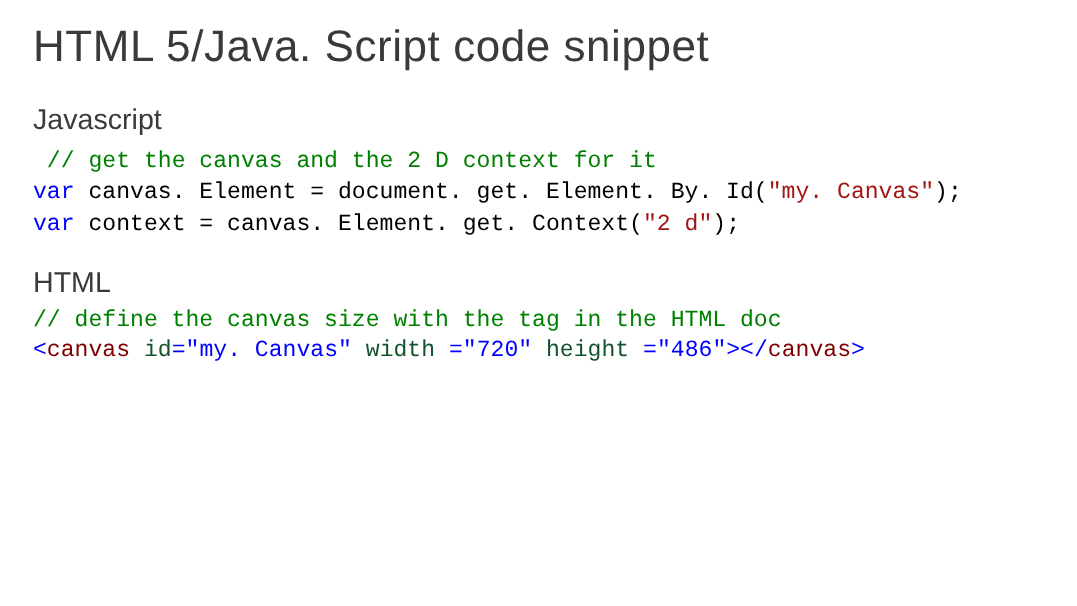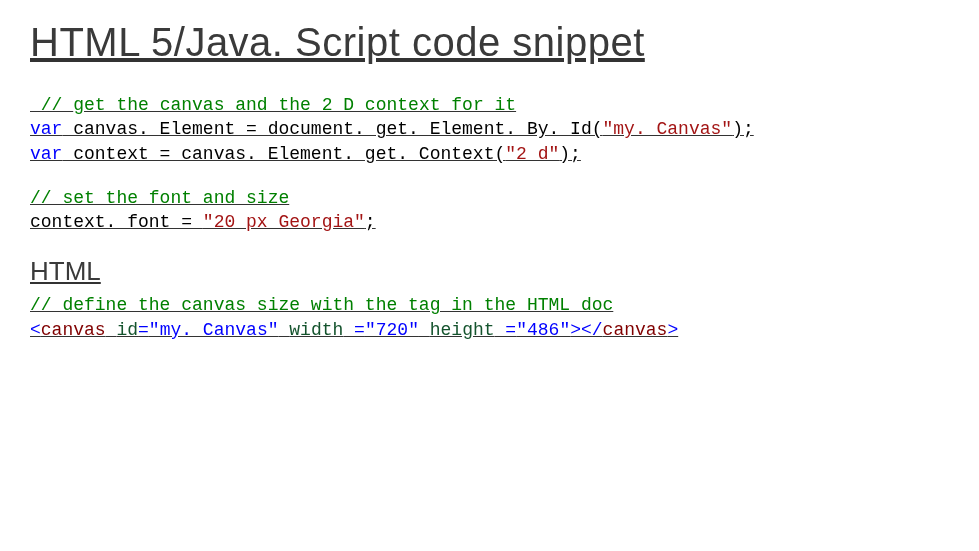--- a/index.html
+++ b/index.html
@@ -8,42 +8,41 @@
     width: 979px;
     height: 551px;
     background: #ffffff;
     font-family: "Segoe UI Light", "Segoe UI", Arial, sans-serif;
     color: #333333;
     overflow: hidden;
   }
   .slide {
     padding: 20px 34px 20px 30px;
     box-sizing: border-box;
-    text-decoration: underline;
   }
   .title {
     font-size: 40px;
     font-weight: 300;
     color: #3a3a3a;
     margin: 0 0 28px 0;
     letter-spacing: 0.5px;
   }
   .subhead {
     font-size: 26px;
     font-weight: 300;
     color: #3a3a3a;
     margin: 0 0 10px 0;
   }
   .subhead.second {
     margin-top: 22px;
     margin-bottom: 6px;
   }
   .code {
     font-family: Consolas, "Courier New", monospace;
-    font-size: 18px;
+    font-size: 21px;
     line-height: 1.35;
     white-space: pre;
     color: #000000;
     margin: 0 0 20px 0;
   }
   .code.last {
     margin-bottom: 0;
   }
   .c-comment { color: #008000; }
   .c-kw      { color: #0000ff; }
@@ -51,27 +50,26 @@
   .c-attr    { color: #14532d; }
   .c-tag     { color: #800000; }
 </style>
 </head>
 <body>
 
 <div class="slide">
 
   <h1 class="title">HTML 5/Java. Script code snippet</h1>
 
+  <div class="subhead">Javascript</div>
 
   <div class="code"><span class="c-comment"> // </span><span class="c-comment">get the canvas and the 2 D context for it</span>
 <span class="c-kw">var</span><span> canvas. Element = document. get. Element. By. Id(</span><span class="c-str">"my. Canvas"</span><span>);</span>
 <span class="c-kw">var</span><span> context = canvas. Element. get. Context(</span><span class="c-str">"2 d"</span><span>);</span></div>
 
-  <div class="code"><span class="c-comment">// set the font and size</span>
-<span>context. font = </span><span class="c-str">"20 px Georgia"</span><span>;</span></div>
 
 
   <div class="subhead second">HTML</div>
 
   <div class="code last"><span class="c-comment">// define the canvas size with the tag in the HTML doc</span>
 <span class="c-kw">&lt;</span><span class="c-tag">canvas</span><span> </span><span class="c-attr">id</span><span class="c-kw">=</span><span class="c-kw">"my. Canvas"</span><span> </span><span class="c-attr">width</span><span class="c-kw"> =</span><span class="c-kw">"720"</span><span> </span><span class="c-attr">height</span><span class="c-kw"> =</span><span class="c-kw">"486"</span><span class="c-kw">&gt;&lt;/</span><span class="c-tag">canvas</span><span class="c-kw">&gt;</span></div>
 
 </div>
 
 </body></html>

